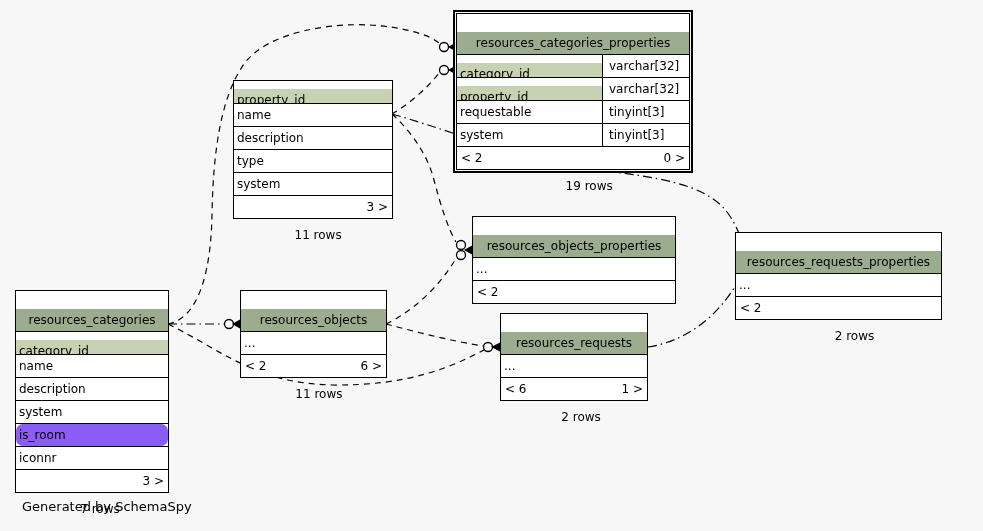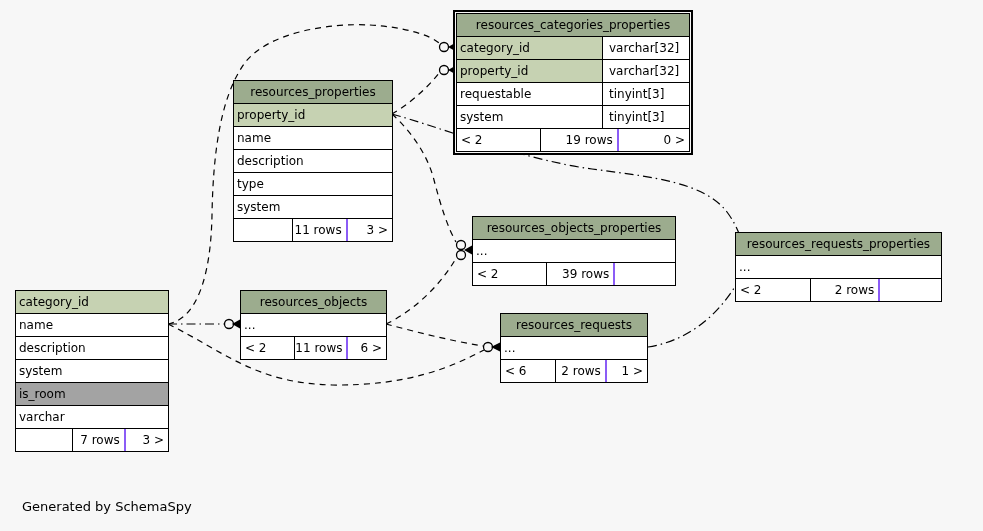--- a/index.html
+++ b/index.html
@@ -8,30 +8,30 @@
           font-family:"DejaVu Sans",sans-serif;}
   .overlay{position:absolute;left:0;top:0;z-index:1;pointer-events:none;}
   .rel{fill:none;stroke:#000;stroke-width:1.2;stroke-dasharray:6 5;}
   .rel.implied{stroke-dasharray:9 4 1.5 4;}
   .endpoint-circle{fill:#f7f7f7;stroke:#000;stroke-width:1.3;}
   .endpoint-tri{fill:#000;stroke:none;}
   .table{position:absolute;background:#fff;border:1px solid #000;z-index:2;
          font-size:12px;color:#000;}
   .table.focus{box-shadow:0 0 0 1px #f7f7f7,0 0 0 3px #000;}
   .thead{height:22px;line-height:22px;background:#9cac8e;border-bottom:1px solid #000;
-         text-align:center;white-space:nowrap;overflow:visible;cursor:pointer;}
+         text-align:center;white-space:nowrap;overflow:visible;cursor:pointer;margin-top:18px;}
   .row{display:flex;height:22px;line-height:22px;border-bottom:1px solid #000;white-space:nowrap;}
   .row .nm{flex:1;padding-left:3px;overflow:hidden;}
   .row .tp{width:80px;border-left:1px solid #000;padding-left:6px;}
-  .key{background:#c6d2b2;}
-  .indexed{background:#a3a3a3;}
+  .key{background:#c6d2b2;margin-top:8px;}
+  .indexed{background:#8b5cf6;border-radius:7px;}
   .tfoot{display:flex;height:22px;line-height:22px;white-space:nowrap;}
   .fc1{flex:0 0 34%;padding-left:4px;text-align:left;}
-  .fc2{flex:0 0 31%;border-left:1px solid #000;border-right:2px solid #8b5cf6;
-       text-align:right;padding-right:4px;}
+  .fc2{flex:0 0 31%;border-left:1px solid #000;border-right:4px solid #8b5cf6;
+       text-align:right;padding-right:4px;margin-top:28px;}
   .fc3{flex:1;text-align:right;padding-right:4px;}
   .caption{position:absolute;left:22px;top:499px;font-size:13px;color:#000;z-index:2;text-align:right;}
 </style>
 </head>
 <body>
 
 <div id="canvas">
 
   <svg class="overlay" width="983" height="531">
 
@@ -92,21 +92,20 @@
       <span class="tp">tinyint[3]</span>
     </div>
     <div class="tfoot">
       <span class="fc1">&lt; 2</span>
       <span class="fc2">19 rows</span>
       <span class="fc3">0 &gt;</span>
     </div>
   </div>
 
   <div class="table" style="left:233px;top:80px;width:158px">
-    <div class="thead">resources_properties</div>
     <div class="row">
       <span class="nm key">property_id</span>
     </div>
     <div class="row">
       <span class="nm">name</span>
     </div>
     <div class="row">
       <span class="nm">description</span>
     </div>
     <div class="row">
@@ -116,37 +115,38 @@
       <span class="nm">system</span>
     </div>
     <div class="tfoot">
       <span class="fc1"></span>
       <span class="fc2">11 rows</span>
       <span class="fc3">3 &gt;</span>
     </div>
   </div>
 
   <div class="table" style="left:15px;top:290px;width:152px">
+    <div class="thead">resources_categories</div>
     <div class="row">
       <span class="nm key">category_id</span>
     </div>
     <div class="row">
       <span class="nm">name</span>
     </div>
     <div class="row">
       <span class="nm">description</span>
     </div>
     <div class="row">
       <span class="nm">system</span>
     </div>
     <div class="row">
       <span class="nm indexed">is_room</span>
     </div>
     <div class="row">
-      <span class="nm">varchar</span>
+      <span class="nm">iconnr</span>
     </div>
     <div class="tfoot">
       <span class="fc1"></span>
       <span class="fc2">7 rows</span>
       <span class="fc3">3 &gt;</span>
     </div>
   </div>
 
   <div class="table" style="left:240px;top:290px;width:145px">
     <div class="thead">resources_objects</div>

